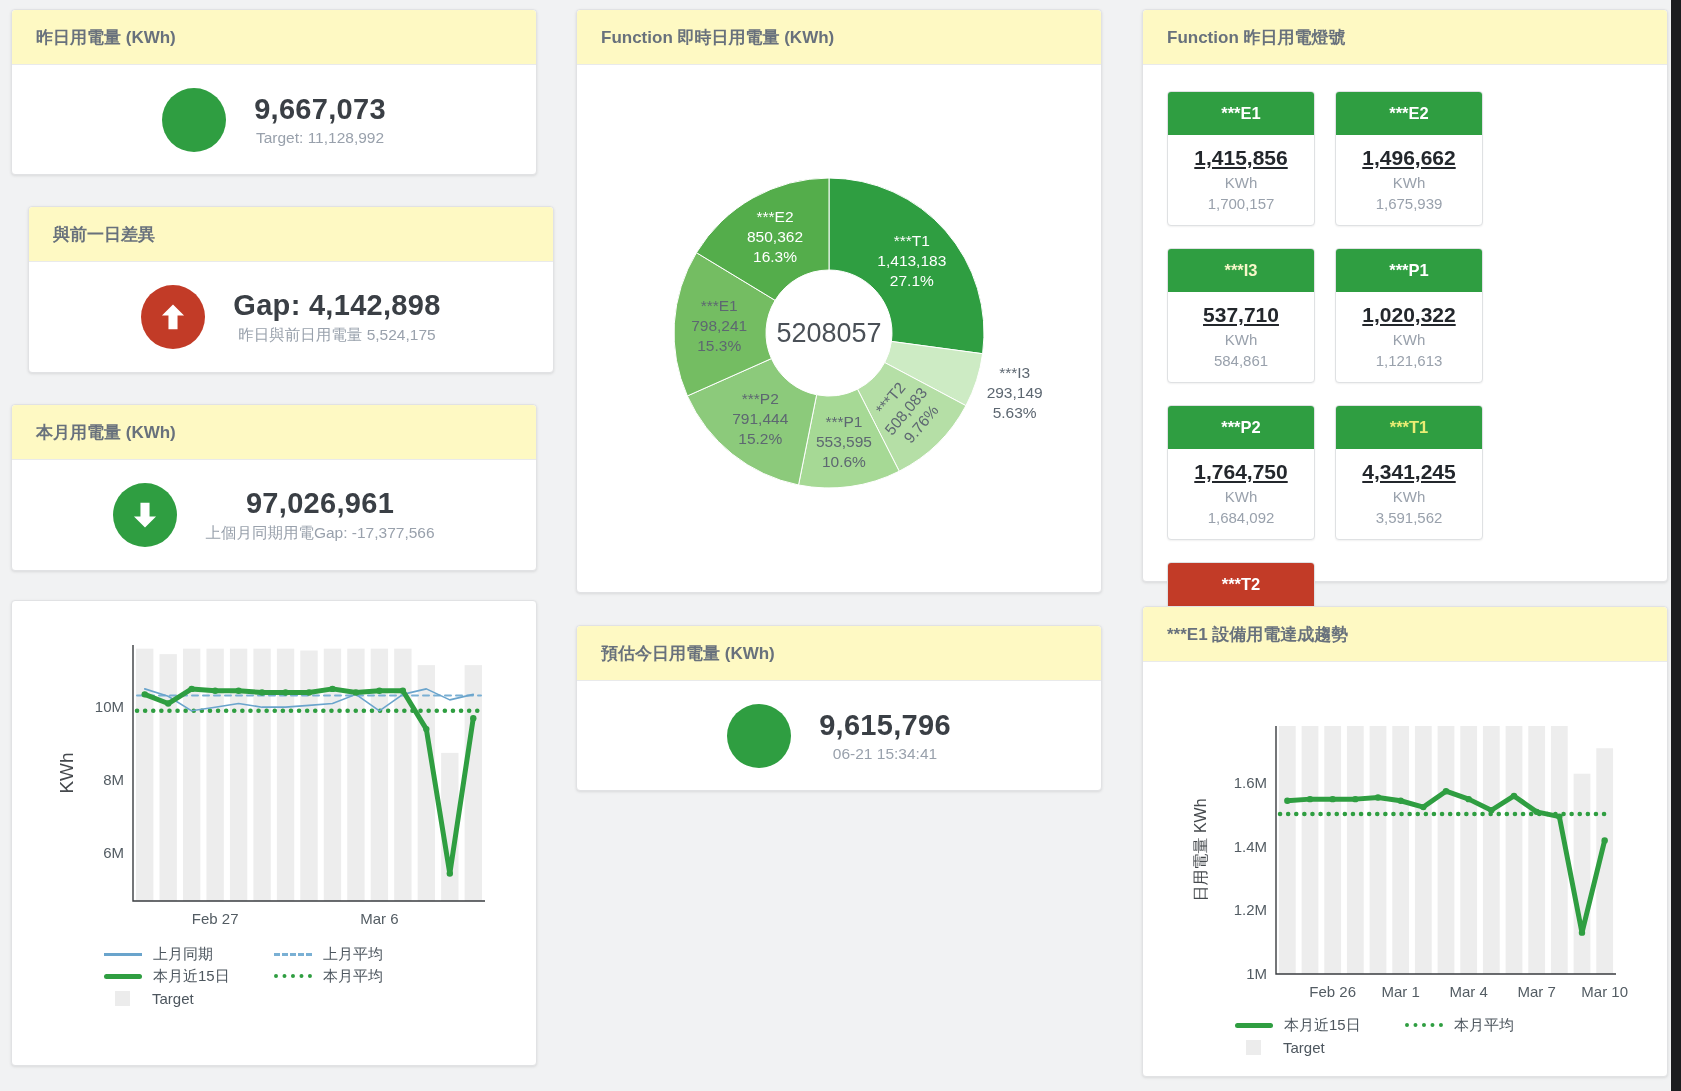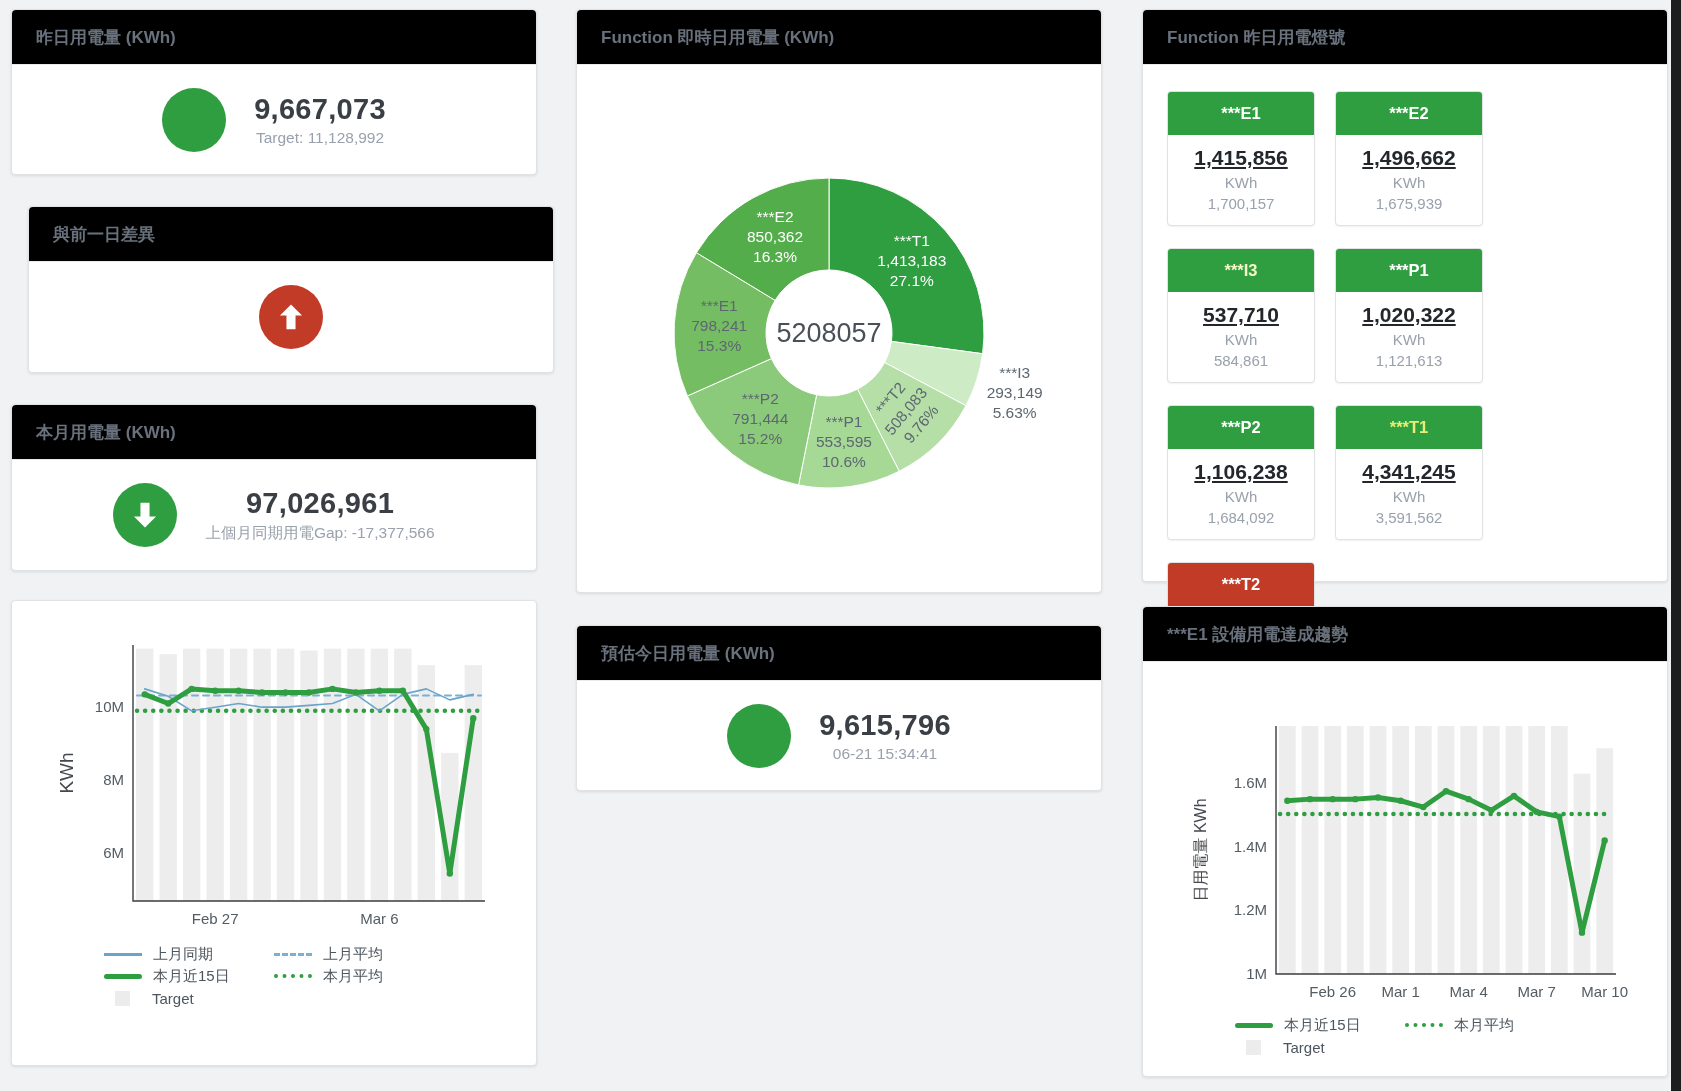--- a/index.html
+++ b/index.html
@@ -8,21 +8,21 @@
     background:#f1f2f3;
     font-family:"Liberation Sans","DejaVu Sans",sans-serif;
     -webkit-font-smoothing:antialiased;
   }
   .edge-strip{position:absolute;top:0;right:0;width:10px;height:1091px;background:#1c1d1f;}
   .card{
     position:absolute;background:#fff;border:1px solid #e1e2e4;border-radius:4px;
     box-shadow:0 1px 3px rgba(0,0,0,.10);box-sizing:border-box;
   }
   .card-header{
-    background:#000000;border-bottom:1px solid #e9eaeb;border-radius:4px 4px 0 0;
+    background:#fef9c3;border-bottom:1px solid #e9eaeb;border-radius:4px 4px 0 0;
     padding:16px 24px 15px;font-size:17px;font-weight:700;color:#68717c;
   }
   
   .kpi-body{height:calc(100% - 55px);display:flex;align-items:center;justify-content:center;gap:28px;padding-bottom:4px;}
   .status-circle{width:64px;height:64px;border-radius:50%;flex:0 0 auto;display:flex;align-items:center;justify-content:center;}
   .status-circle svg{width:34px;height:34px;}
   .arrow-down-rot{transform:rotate(180deg);}
   .kpi-text{text-align:center;}
   .kpi-value{font-size:29px;font-weight:700;color:#3a3f45;letter-spacing:.3px;}
   .kpi-sub{font-size:15.5px;color:#99a1ac;margin-top:3px;}
@@ -62,20 +62,24 @@
   </div>
 </div>
 
 <div class="card" style="left:28px;top:206px;width:526px;height:167px">
   <div class="card-header">與前一日差異</div>
   <div class="kpi-body">
     <div class="status-circle" style="background: rgb(194, 59, 39);">
       <svg viewBox="0 0 24 24">
           <path d="M12 3.2L19.8 11H15.2v9.6H8.8V11H4.2z" fill="#fff"></path>
         </svg>
+    </div>
+    <div class="kpi-text">
+      <div class="kpi-value">Gap: 4,142,898</div>
+      <div class="kpi-sub">昨日與前日用電量 5,524,175</div>
     </div>
   </div>
 </div>
 
 <div class="card" style="left:11px;top:404px;width:526px;height:167px">
   <div class="card-header">本月用電量 (KWh)</div>
   <div class="kpi-body">
     <div class="status-circle" style="background: rgb(47, 158, 65);">
       <svg class="arrow-down-rot" viewBox="0 0 24 24">
           <path d="M12 3.2L19.8 11H15.2v9.6H8.8V11H4.2z" fill="#fff"></path>
@@ -251,21 +255,21 @@
         <div class="tile-header" style="background: rgb(47, 158, 65); color: rgb(255, 255, 255);">***P1</div>
         <div class="tile-body">
           <div class="tile-value">1,020,322</div>
           <div class="tile-unit">KWh</div>
           <div class="tile-target">1,121,613</div>
         </div>
       </div>
       <div class="tile">
         <div class="tile-header" style="background: rgb(47, 158, 65); color: rgb(255, 255, 255);">***P2</div>
         <div class="tile-body">
-          <div class="tile-value">1,106,238</div>
+          <div class="tile-value">1,764,750</div>
           <div class="tile-unit">KWh</div>
           <div class="tile-target">1,684,092</div>
         </div>
       </div>
       <div class="tile">
         <div class="tile-header" style="background: rgb(47, 158, 65); color: rgb(233, 237, 116);">***T1</div>
         <div class="tile-body">
           <div class="tile-value">4,341,245</div>
           <div class="tile-unit">KWh</div>
           <div class="tile-target">3,591,562</div>

